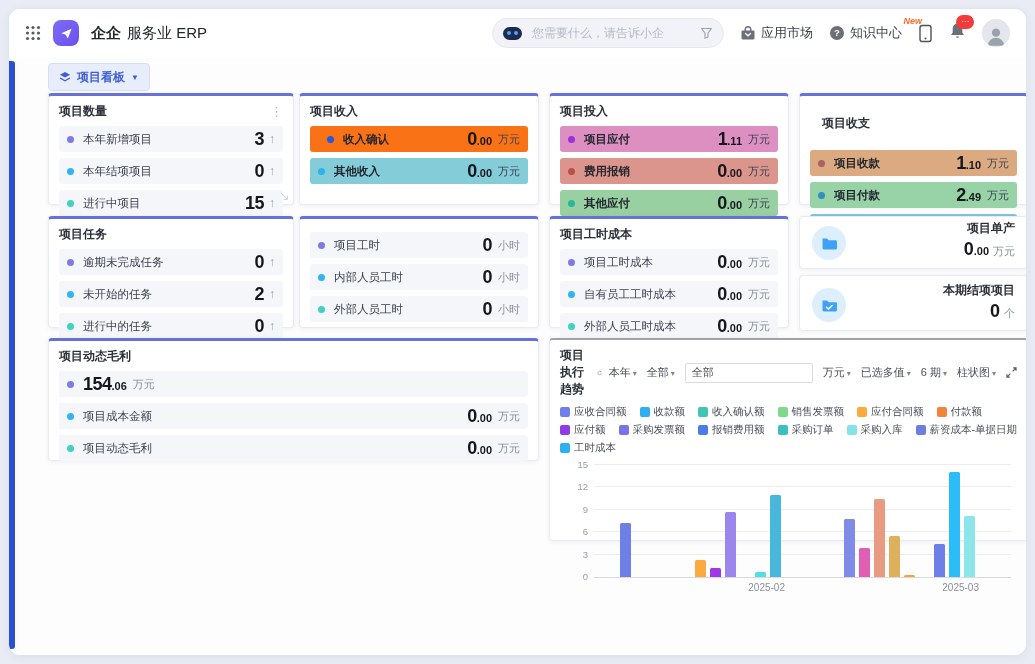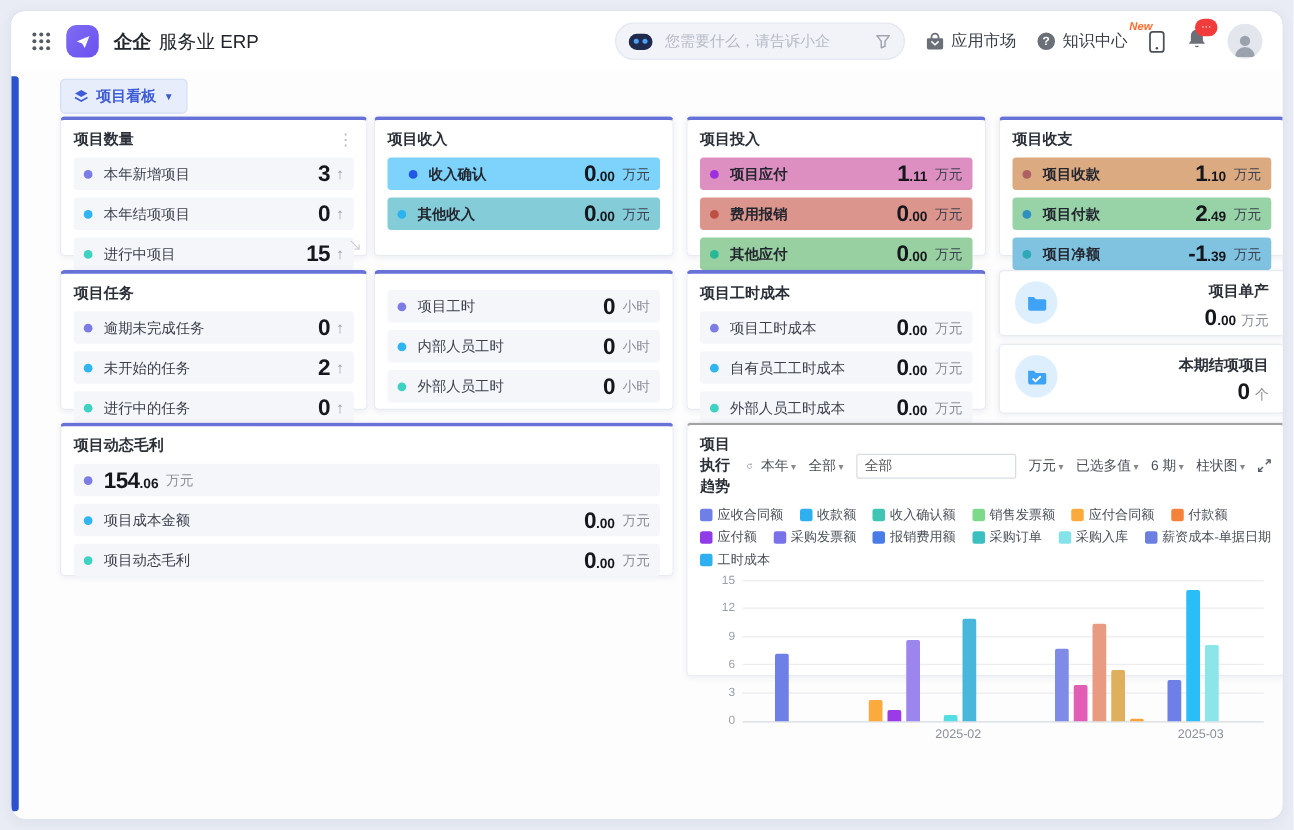--- a/index.html
+++ b/index.html
@@ -37,21 +37,21 @@
   .srow{display:flex;align-items:center;height:26px;margin-top:6px;padding:0 8px;border-radius:3px;background:#f5f6fa;cursor:pointer;}
   .dot{width:7px;height:7px;border-radius:50%;margin-right:9px;flex:none;}
   .slbl{font-size:11.5px;color:#3a3f4a;flex:1;white-space:nowrap;overflow:hidden;}
   .num{display:flex;align-items:baseline;font-weight:700;color:#15171c;}
   .num b{font-size:18px;font-weight:700;letter-spacing:-.5px;}
   .num i{font-size:11px;font-style:normal;font-weight:700;}
   .sunit{font-size:11px;color:#8a8f99;margin-left:6px;white-space:nowrap;}
   .sarrow{font-size:12px;color:#9aa0ab;margin-left:5px;}
   .rz{position:absolute;right:4px;bottom:3px;opacity:.8;}
   
-  .mini{position:absolute;background:#fff;border:1px solid #e9ebf2;border-radius:4px;box-shadow:0 1px 5px rgba(30,40,90,.07);box-sizing:border-box;display:flex;align-items:flex-start;padding:8px 12px;cursor:pointer;gap:31px;}
+  .mini{position:absolute;background:#fff;border:1px solid #e9ebf2;border-radius:4px;box-shadow:0 1px 5px rgba(30,40,90,.07);box-sizing:border-box;display:flex;align-items:flex-end;padding:8px 12px;cursor:pointer;gap:31px;}
   .mini .circ{width:34px;height:34px;border-radius:50%;background:#ddeffd;display:flex;align-items:center;justify-content:center;flex:none;}
   .mini .mright{margin-left:auto;text-align:right;}
   .mini .mt{font-size:12px;font-weight:700;color:#2b2f38;}
   .mini .mv{margin-top:2px;display:flex;justify-content:flex-end;align-items:baseline;color:#15171c;font-weight:700;}
   .mini .mv b{font-size:18px;}
   .mini .mv i{font-size:11px;font-style:normal;}
   .mini .mu{font-size:11px;color:#8a8f99;font-weight:400;margin-left:4px;}
   
   .chart-hd{display:flex;align-items:center;gap:6px;}
   .filters{margin-left:auto;display:flex;align-items:center;gap:10px;}
@@ -196,21 +196,21 @@
           </div>
       <svg class="rz" width="10" height="10" viewBox="0 0 12 12">
             <path d="M2 2 L10 10 M10 5.5 V10 H5.5" fill="none" stroke="#c0c4cc" stroke-width="1.2"></path>
           </svg>
     </section>
 
     <section class="card" style="left:290px;top:36px;width:240px;height:112px">
       <div class="ct-row">
             <h3 class="ct" style="margin:0">项目收入</h3>
           </div>
-      <div class="srow" style="background: #7dd3fc; padding-left: 17px;">
+      <div class="srow" style="background: #f97316; padding-left: 17px;">
             <span class="dot" style="background: rgb(34, 88, 232);"></span>
             <span class="slbl" style="font-weight:700;color:#23262e">收入确认</span>
             <span class="num">
               <b>0</b>
               <i>.00</i>
             </span>
             <span class="sunit" style="color:#3d4250">万元</span>
           </div>
       <div class="srow" style="background: rgb(133, 204, 217);">
             <span class="dot" style="background: rgb(43, 179, 240);"></span>
@@ -251,21 +251,21 @@
             <span class="num">
               <b>0</b>
               <i>.00</i>
             </span>
             <span class="sunit" style="color:#3d4250">万元</span>
           </div>
     </section>
 
     <section class="card" style="left:790px;top:36px;width:229px;height:112px">
       <div class="ct-row">
-            <h3 class="ct" style="margin:0">项目收支</h3>
+            <h3 class="ct" style="margin:12px">项目收支</h3>
           </div>
       <div class="srow" style="background: rgb(220, 170, 128);">
             <span class="dot" style="background: rgb(173, 95, 99);"></span>
             <span class="slbl" style="font-weight:700;color:#23262e">项目收款</span>
             <span class="num">
               <b>1</b>
               <i>.10</i>
             </span>
             <span class="sunit" style="color:#3d4250">万元</span>
           </div>

